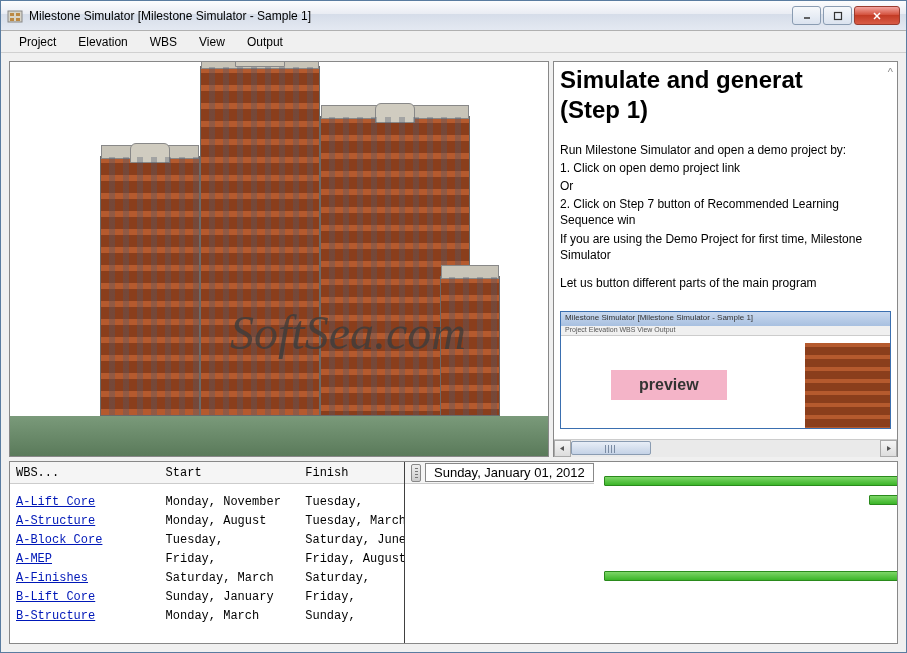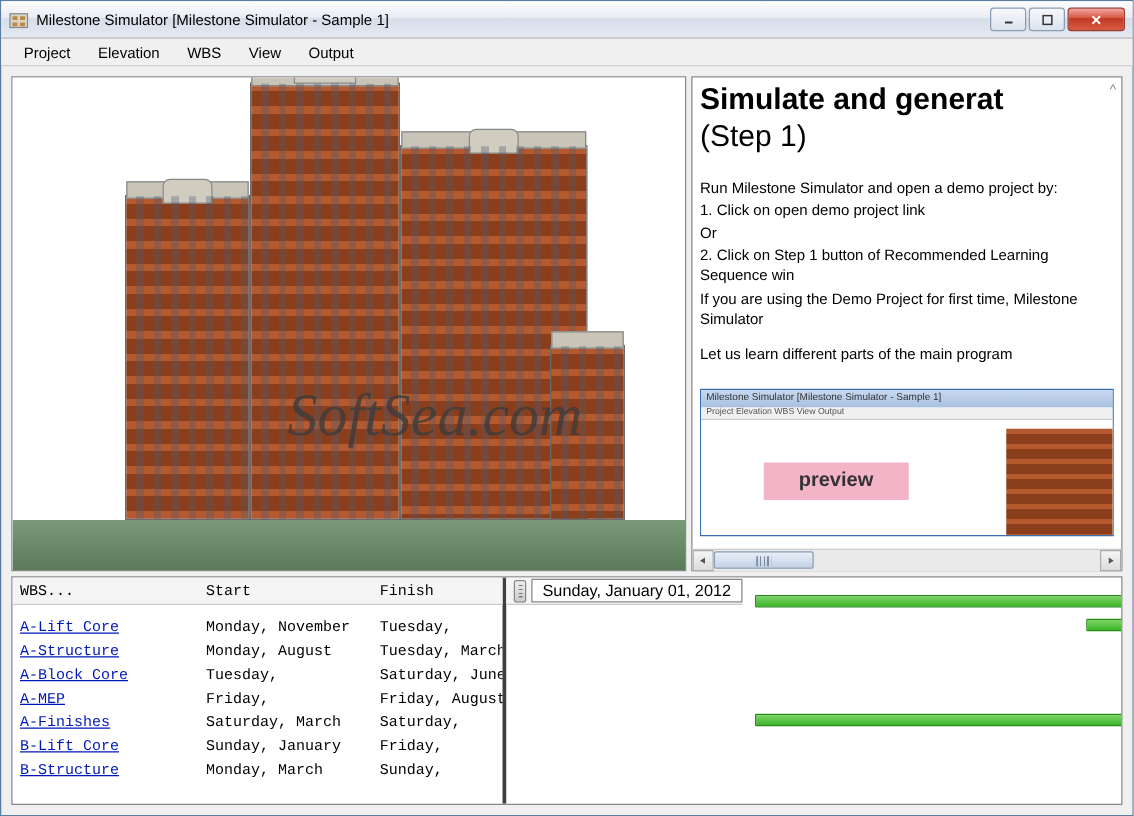--- a/index.html
+++ b/index.html
@@ -35,38 +35,38 @@
 .tower.right { left: 310px; width: 150px; height: 300px; }
 .tower.far-right { left: 430px; width: 60px; height: 140px; }
 .tower::before { content: ''; position: absolute; top: -12px; left: 0; right: 0; height: 12px; background: #c8c4b8; border: 1px solid #888; }
 .tower-cap { position: absolute; top: -14px; left: 50%; transform: translateX(-50%); width: 40px; height: 20px; background: #d0ccc0; border-radius: 6px 6px 0 0; border: 1px solid #888; }
 .tower.main .tower-cap { top: -30px; width: 50px; height: 30px; }
 .windows-overlay { position: absolute; inset: 0; background: repeating-linear-gradient(to right, transparent 0, transparent 8px, rgba(80,90,110,0.5) 8px, rgba(80,90,110,0.5) 14px); opacity: 0.7; }
 
 
 .help-content { padding: 4px 6px; overflow: hidden; flex: 1; font-size: 12px; }
 .help-title { font-size: 24px; font-weight: bold; font-family: Arial, sans-serif; line-height: 1.15; margin-bottom: 2px; }
-.help-step { font-size: 24px; font-weight: normal; font-family: Arial, sans-serif; margin-bottom: 18px; }
+.help-step { font-size: 24px; font-weight: bold; font-family: Arial, sans-serif; margin-bottom: 18px; }
 .help-body p { margin-bottom: 2px; font-size: 12px; line-height: 1.35; }
 .help-thumb { margin-top: 20px; border: 1px solid #3a6fb0; }
 .thumb-titlebar { height: 14px; background: linear-gradient(to bottom, #c9d9ef, #a8c0e0); font-size: 8px; padding: 1px 4px; color: #333; }
 .thumb-menu { height: 10px; background: #f0f0f0; border-bottom: 1px solid #ccc; font-size: 7px; padding: 0 4px; color: #555; }
 .thumb-body { height: 92px; background: #fff; position: relative; }
 .thumb-building { position: absolute; right: 0; bottom: 0; width: 85px; height: 85px; background: repeating-linear-gradient(to bottom, #b55a2e 0, #b55a2e 4px, #8a3e1c 4px, #8a3e1c 12px); }
 .preview-label { position: absolute; left: 50px; bottom: 28px; background: #f4b4c8; padding: 6px 28px; font-size: 16px; font-weight: bold; color: #333; }
 .hscroll { height: 17px; background: #f0f0f0; border-top: 1px solid #ccc; display: flex; align-items: center; }
 .hscroll-btn { width: 17px; height: 17px; background: linear-gradient(to bottom,#f5f5f5,#ddd); border: 1px solid #aaa; display: flex; align-items: center; justify-content: center; cursor: pointer; }
 .hscroll-track { flex: 1; height: 17px; background: #eaeaea; position: relative; }
 .hscroll-thumb { position: absolute; left: 0; top: 1px; width: 80px; height: 14px; background: linear-gradient(to bottom,#e8eef7,#c4d2e6); border: 1px solid #8a9cb2; border-radius: 2px; }
 .hscroll-thumb::after { content: ''; position: absolute; left: 50%; top: 3px; transform: translateX(-50%); width: 12px; height: 8px; background: repeating-linear-gradient(to right, #7a8ba3 0, #7a8ba3 1px, transparent 1px, transparent 3px); }
 .vscroll-hint { position: absolute; right: 4px; top: 4px; font-size: 11px; color: #888; }
 
 
 .bottom-pane { flex: 1; border: 1px solid #888; background: #fff; display: flex; overflow: hidden; }
-.wbs-table { width: 395px; border-right: 3px solid #404040; display: flex; flex-direction: column; font-family: "Courier New", monospace; font-size: 12px; }
+.wbs-table { width: 395px; border-right: 1px solid #404040; display: flex; flex-direction: column; font-family: "Courier New", monospace; font-size: 12px; }
 .wbs-header { display: flex; border-bottom: 1px solid #ccc; background: #f5f5f5; height: 22px; align-items: center; }
 .wbs-header > div { padding: 3px 6px; }
 .col-wbs { width: 150px; }
 .col-start { width: 140px; }
 .col-finish { width: 105px; }
 .wbs-rows { flex: 1; overflow: hidden; padding-top: 10px; }
 .wbs-row { display: flex; height: 19px; align-items: flex-start; }
 .wbs-row > div { padding: 1px 6px; white-space: nowrap; overflow: hidden; }
 .wbs-link { color: #0018b8; text-decoration: underline; cursor: pointer; }
 
@@ -151,23 +151,23 @@
 
       <div class="right-panel">
         <span class="vscroll-hint">^</span>
         <div class="help-content">
           <div class="help-title">Simulate and generat</div>
           <div class="help-step">(Step 1)</div>
           <div class="help-body">
             <p>Run Milestone Simulator and open a demo project by:</p>
             <p>1. Click on open demo project link</p>
             <p>Or</p>
-            <p>2. Click on Step 1 button of Recommended Learning Sequence win</p>
+            <p>2. Click on Step 7 button of Recommended Learning Sequence win</p>
             <p>If you are using the Demo Project for first time, Milestone Simulator</p>
-            <p style="margin-top:12px">Let us learn different parts of the main program</p>
+            <p style="margin-top:12px">Let us button different parts of the main program</p>
           </div>
           <div class="help-thumb">
             <div class="thumb-titlebar">Milestone Simulator [Milestone Simulator - Sample 1]</div>
             <div class="thumb-menu">Project   Elevation   WBS   View   Output</div>
             <div class="thumb-body">
               <div class="thumb-building"></div>
               <div class="preview-label">preview</div>
             </div>
           </div>
         </div>

